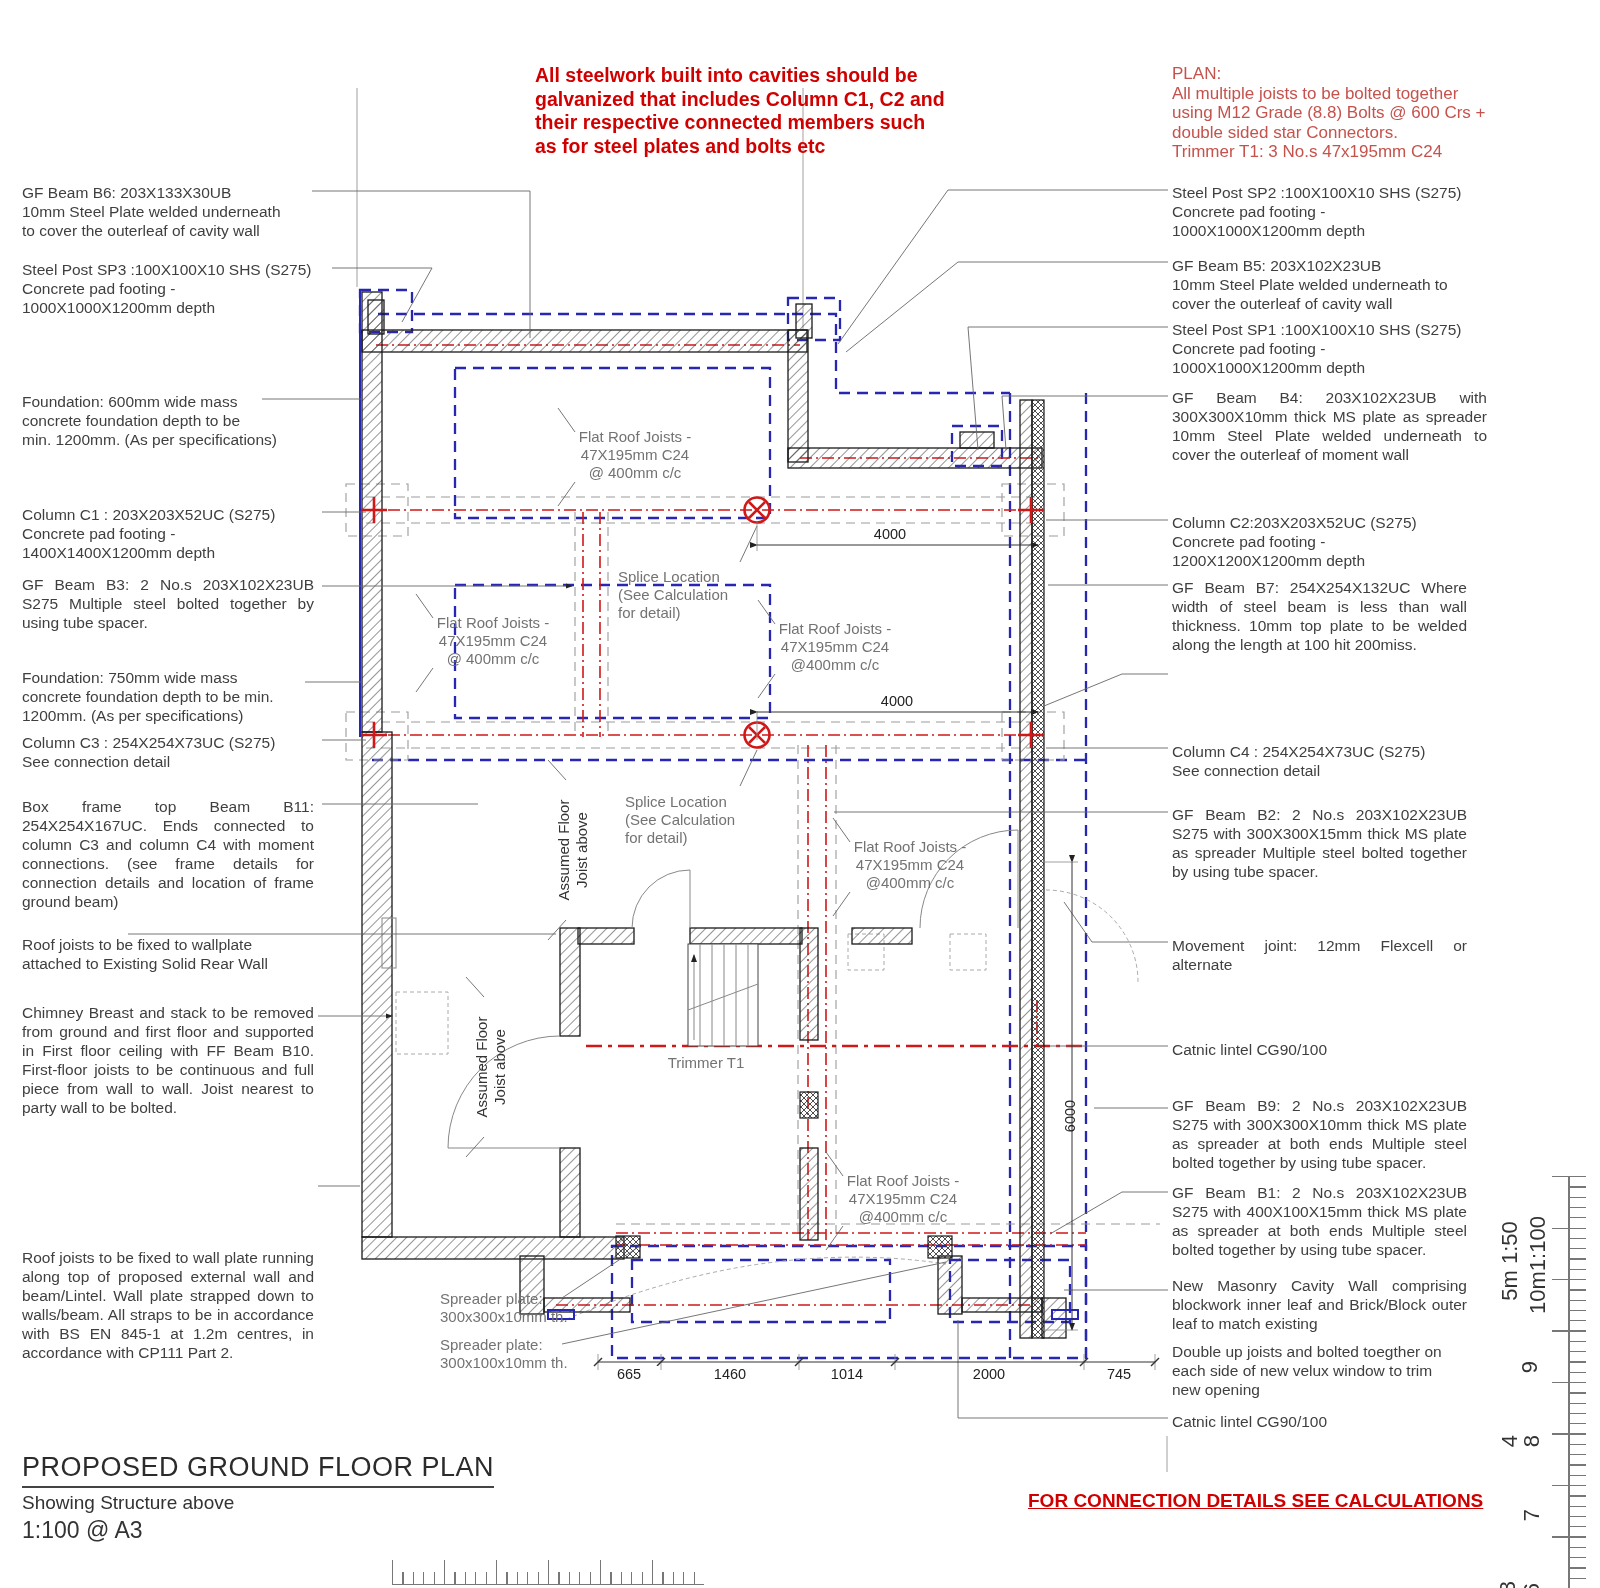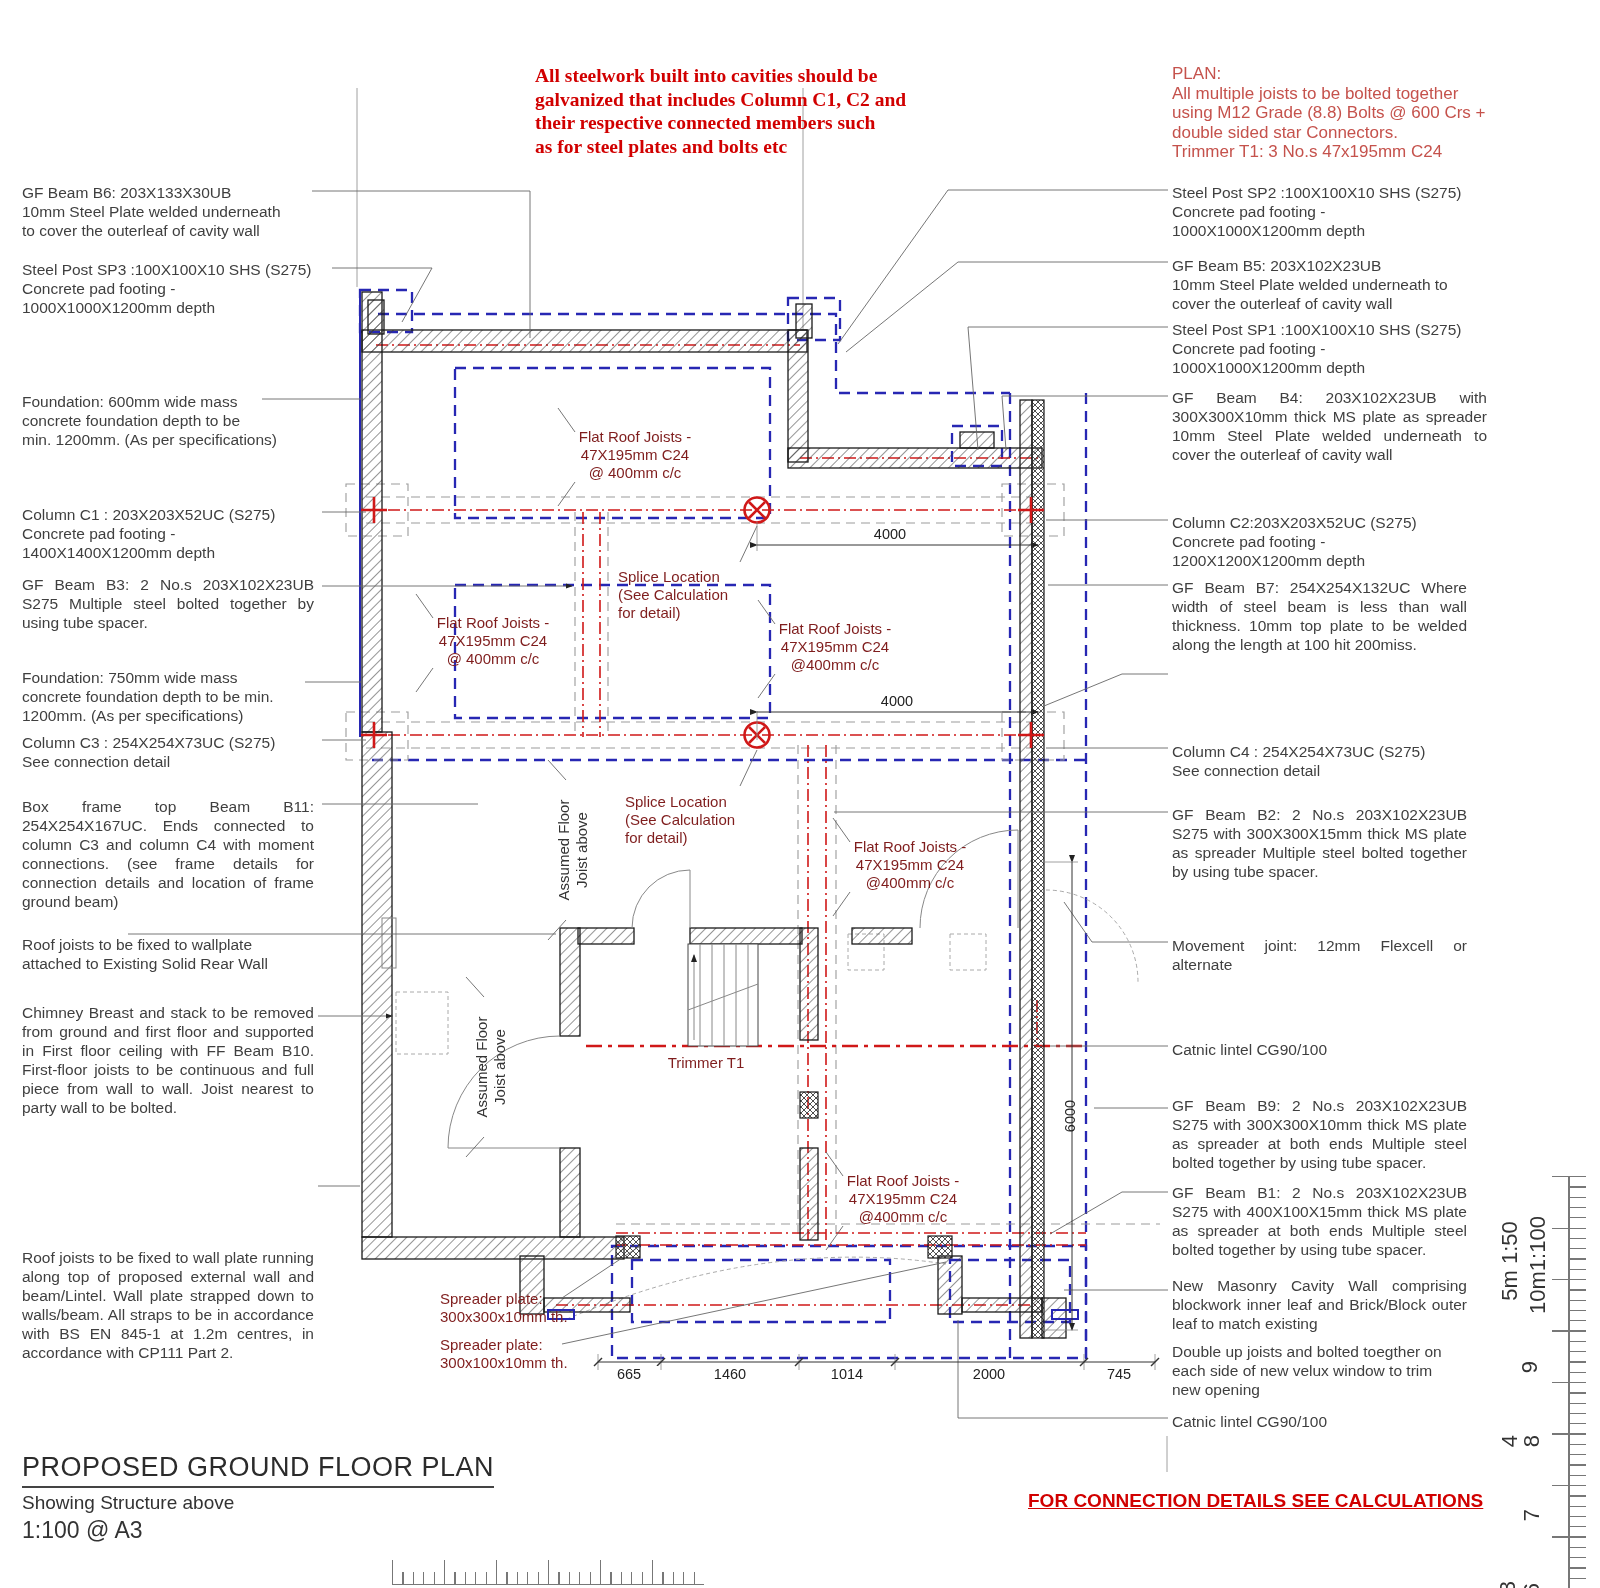--- a/index.html
+++ b/index.html
@@ -1,28 +1,28 @@
 <!DOCTYPE html>
 <html><head>
 <meta charset="utf-8">
 <style>
   html,body{margin:0;padding:0;background:#fff;}
   .canvas{position:relative;width:1600px;height:1588px;background:#ffffff;overflow:hidden;
           font-family:"Liberation Sans", sans-serif;}
   .canvas svg{position:absolute;left:0;top:0;}
   .lbl{position:absolute;font-size:15.5px;line-height:19px;color:#3f3f3f;white-space:pre-line;}
   .just{white-space:normal;text-align:justify;}
-  .plbl{position:absolute;font-size:15px;line-height:18px;color:#7f1d1d;white-space:pre-line;text-align:center;}
+  .plbl{position:absolute;font-size:15px;line-height:18px;color:#737373;white-space:pre-line;text-align:center;}
   .plbl.left{text-align:left;}
   .vlbl{position:absolute;font-size:15px;line-height:18px;color:#333;text-align:center;white-space:pre-line;
         width:140px;transform:rotate(-90deg);}
   .dim{position:absolute;font-size:14.5px;color:#222;text-align:center;background:#fff;}
   .vdim{position:absolute;font-size:14.5px;color:#222;text-align:center;width:60px;transform:rotate(-90deg);}
   .warn{position:absolute;left:535px;top:64px;width:420px;font-size:19.5px;font-weight:bold;
-        line-height:23.5px;white-space:pre-line;font-family:Liberation Serif, serif;}
+        line-height:23.5px;white-space:pre-line;}
   .note{position:absolute;left:1172px;top:64px;width:330px;font-size:17px;line-height:19.5px;white-space:pre-line;}
   .footer-red{position:absolute;left:1028px;top:1490px;font-size:19px;font-weight:bold;text-decoration:underline;}
   .title{position:absolute;left:22px;top:1452px;font-size:27px;color:#2b2b2b;letter-spacing:.5px;
          border-bottom:2px solid #444;padding-bottom:3px;}
   .subtitle{position:absolute;left:22px;top:1492px;font-size:19px;color:#333;}
   .scaletxt{position:absolute;left:22px;top:1517px;font-size:23px;color:#333;}
   .rnum{position:absolute;font-size:22px;color:#333;transform:rotate(-90deg);width:20px;text-align:center;}
   .rlbl{position:absolute;font-size:22px;color:#333;transform:rotate(-90deg);width:120px;text-align:center;white-space:nowrap;}
   .rv-line{position:absolute;left:1568px;top:1176px;width:1.5px;height:412px;background:#777;}
   .rv-minor{position:absolute;left:1570px;top:1176px;width:16px;height:412px;
@@ -318,21 +318,21 @@
 
 <div class="lbl" style="left:1172px;top:183px;width:312px">Steel Post SP2 :100X100X10 SHS (S275)
 Concrete pad footing -
 1000X1000X1200mm depth</div>
 <div class="lbl" style="left:1172px;top:256px;width:312px">GF Beam B5: 203X102X23UB
 10mm Steel Plate welded underneath to
 cover the outerleaf of cavity wall</div>
 <div class="lbl" style="left:1172px;top:320px;width:312px">Steel Post SP1 :100X100X10 SHS (S275)
 Concrete pad footing -
 1000X1000X1200mm depth</div>
-<div class="lbl just" style="left:1172px;top:388px;width:315px">GF Beam B4: 203X102X23UB with 300X300X10mm thick MS plate as spreader 10mm Steel Plate welded underneath to cover the outerleaf of cavity wall</div>
+<div class="lbl just" style="left:1172px;top:388px;width:315px">GF Beam B4: 203X102X23UB with 300X300X10mm thick MS plate as spreader 10mm Steel Plate welded underneath to cover the outerleaf of moment wall</div>
 <div class="lbl" style="left:1172px;top:513px;width:312px">Column C2:203X203X52UC (S275)
 Concrete pad footing -
 1200X1200X1200mm depth</div>
 <div class="lbl just" style="left:1172px;top:578px;width:295px">GF Beam B7: 254X254X132UC  Where width of steel beam is less than wall thickness. 10mm top plate to be welded along the length at 100 hit 200miss.</div>
 <div class="lbl" style="left:1172px;top:742px;width:312px">Column C4 : 254X254X73UC (S275)
 See connection detail</div>
 <div class="lbl just" style="left:1172px;top:805px;width:295px">GF Beam B2: 2 No.s 203X102X23UB S275 with 300X300X15mm thick MS plate as spreader  Multiple steel bolted together by using tube spacer.</div>
 <div class="lbl just" style="left:1172px;top:936px;width:295px">Movement joint: 12mm Flexcell or alternate</div>
 <div class="lbl" style="left:1172px;top:1040px;width:312px">Catnic lintel CG90/100</div>
 <div class="lbl just" style="left:1172px;top:1096px;width:295px">GF Beam B9: 2 No.s 203X102X23UB S275 with 300X300X10mm thick MS plate as spreader  at both ends  Multiple steel bolted together by using tube spacer.</div>

